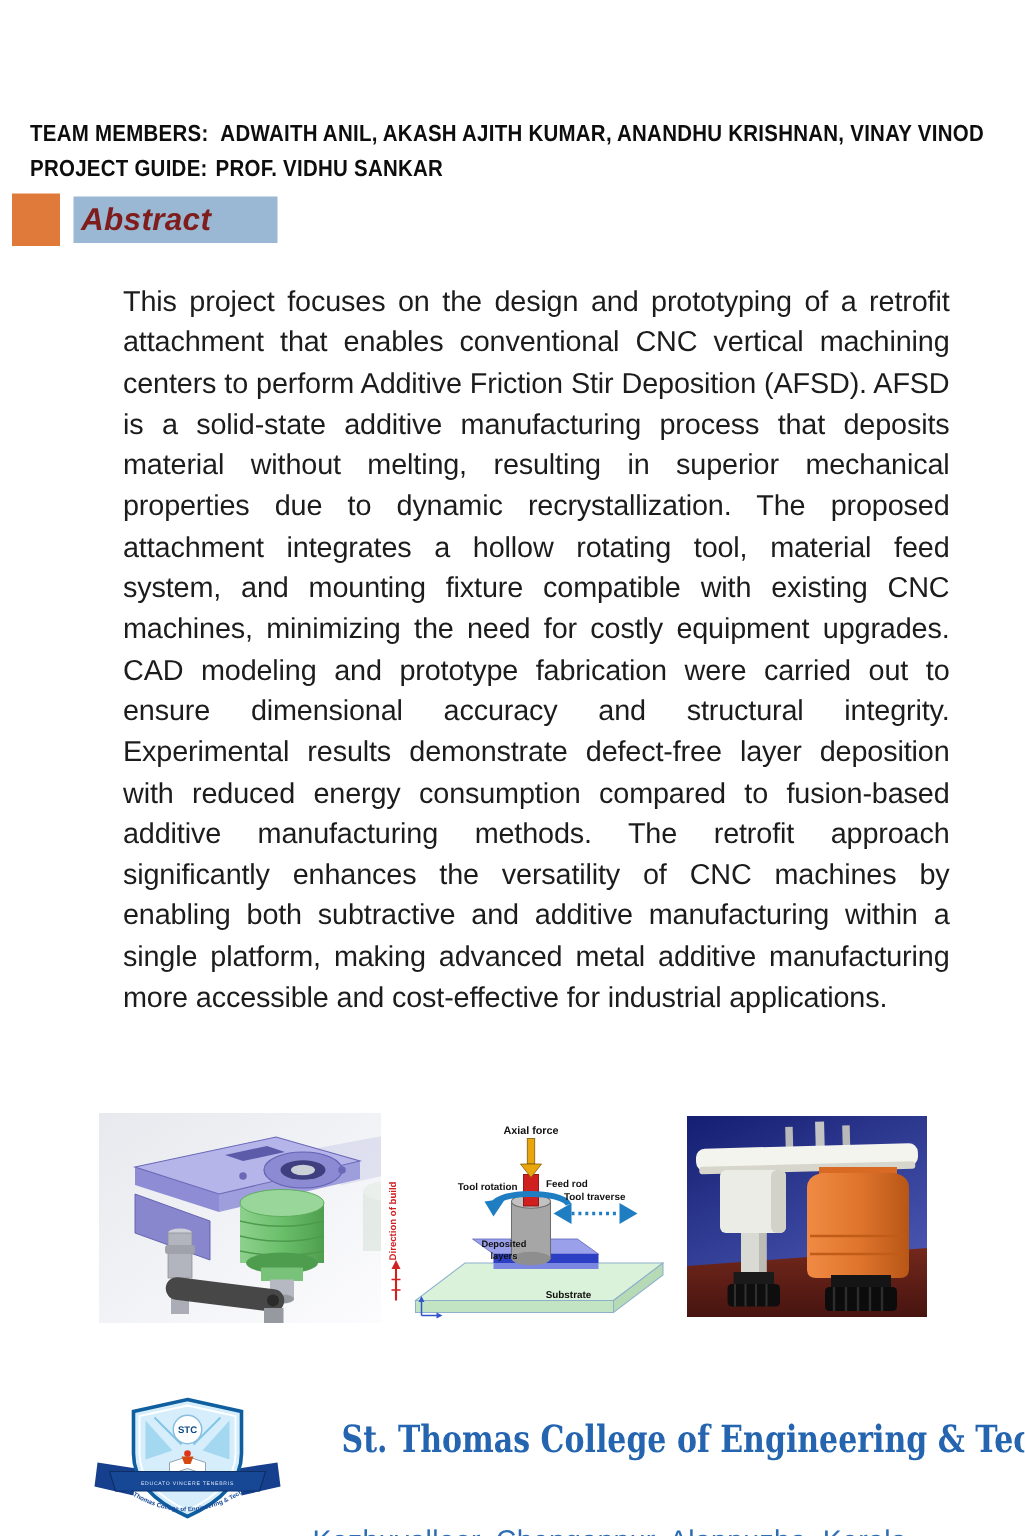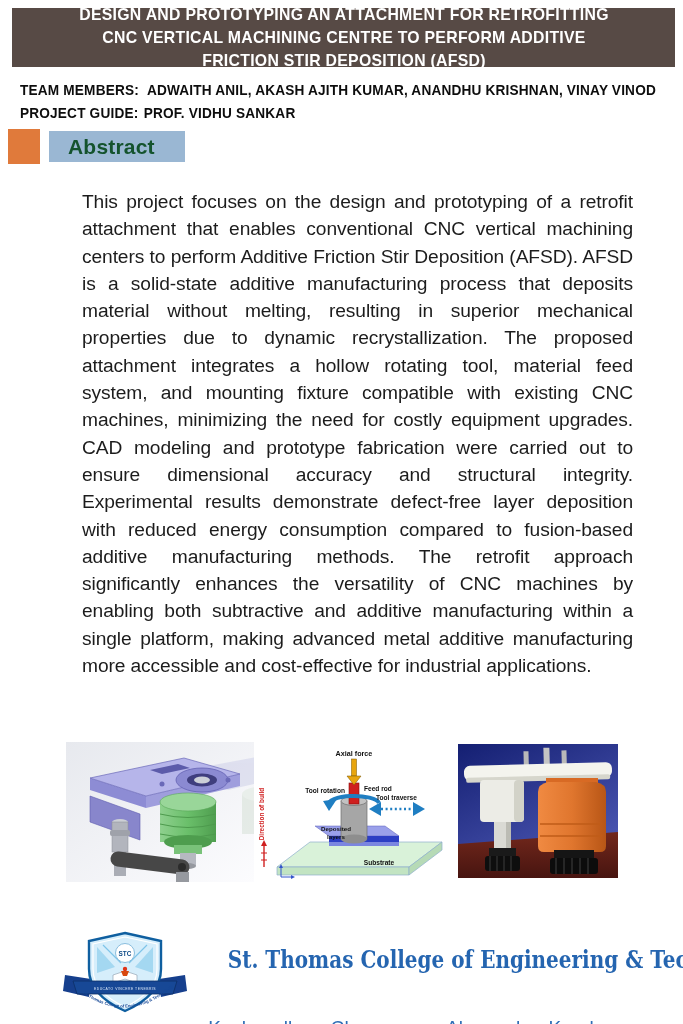--- a/index.html
+++ b/index.html
@@ -16,21 +16,21 @@
   .meta{position:absolute;left:20px;top:79px;color:#0d0d0d;font-weight:700;}
   .meta-line{font-size:15.5px;line-height:22.5px;white-space:nowrap;transform:scaleX(.88);
              transform-origin:left center;letter-spacing:.2px;}
   .meta-gap{margin-left:9px;}
   .meta-gap2{margin-left:6px;}
 
   
   .abstract-marker{position:absolute;left:8px;top:129px;width:32px;height:35px;background:#e07a3b;}
   .abstract-label{position:absolute;left:49px;top:131px;width:136px;height:31px;background:#9ab7d3;
                   display:flex;align-items:center;}
-  .abstract-label span{padding-left:19px;font-size:21px;font-weight:700;color:#14532d;letter-spacing:.2px;}
+  .abstract-label span{padding-left:5px;font-size:21px;font-weight:700;color:#7f1d1d;letter-spacing:.2px;font-style:italic;}
 
   
   .abstract-body{position:absolute;left:66px;top:172px;width:551px;margin:16px;text-align:justify;
                  font-size:19.2px;line-height:27.3px;color:#1c1c1c;letter-spacing:-.1px;}
 
   
   .fig{position:absolute;}
   .fig-cad{left:66px;top:742px;}
   .fig-diagram{left:257px;top:741px;}
   .fig-photo{left:458px;top:744px;}
@@ -42,23 +42,20 @@
                 font-family:"DejaVu Serif",serif;font-weight:700;font-size:25px;line-height:38px;
                 color:#2565b0;transform:scaleX(.8);transform-origin:center;}
   .college-address{position:absolute;left:183px;top:1016px;width:447px;text-align:center;
                    font-weight:400;font-size:19px;line-height:24px;color:#2e6db6;letter-spacing:.2px;}
 </style>
 </head>
 <body>
 
 <div class="page">
 
-  <header class="title-bar">
-    <div class="title-text">DESIGN AND PROTOTYPING AN ATTACHMENT FOR RETROFITTING CNC VERTICAL MACHINING CENTRE TO PERFORM ADDITIVE FRICTION STIR DEPOSITION (AFSD)</div>
-  </header>
 
   <div class="meta">
     <div class="meta-line">
       <span>TEAM MEMBERS:</span><span class="meta-gap">ADWAITH ANIL, AKASH AJITH KUMAR, ANANDHU KRISHNAN, VINAY VINOD</span>
     </div>
     <div class="meta-line">
       <span>PROJECT GUIDE:</span><span class="meta-gap2">PROF. VIDHU SANKAR</span>
     </div>
   </div>
 

